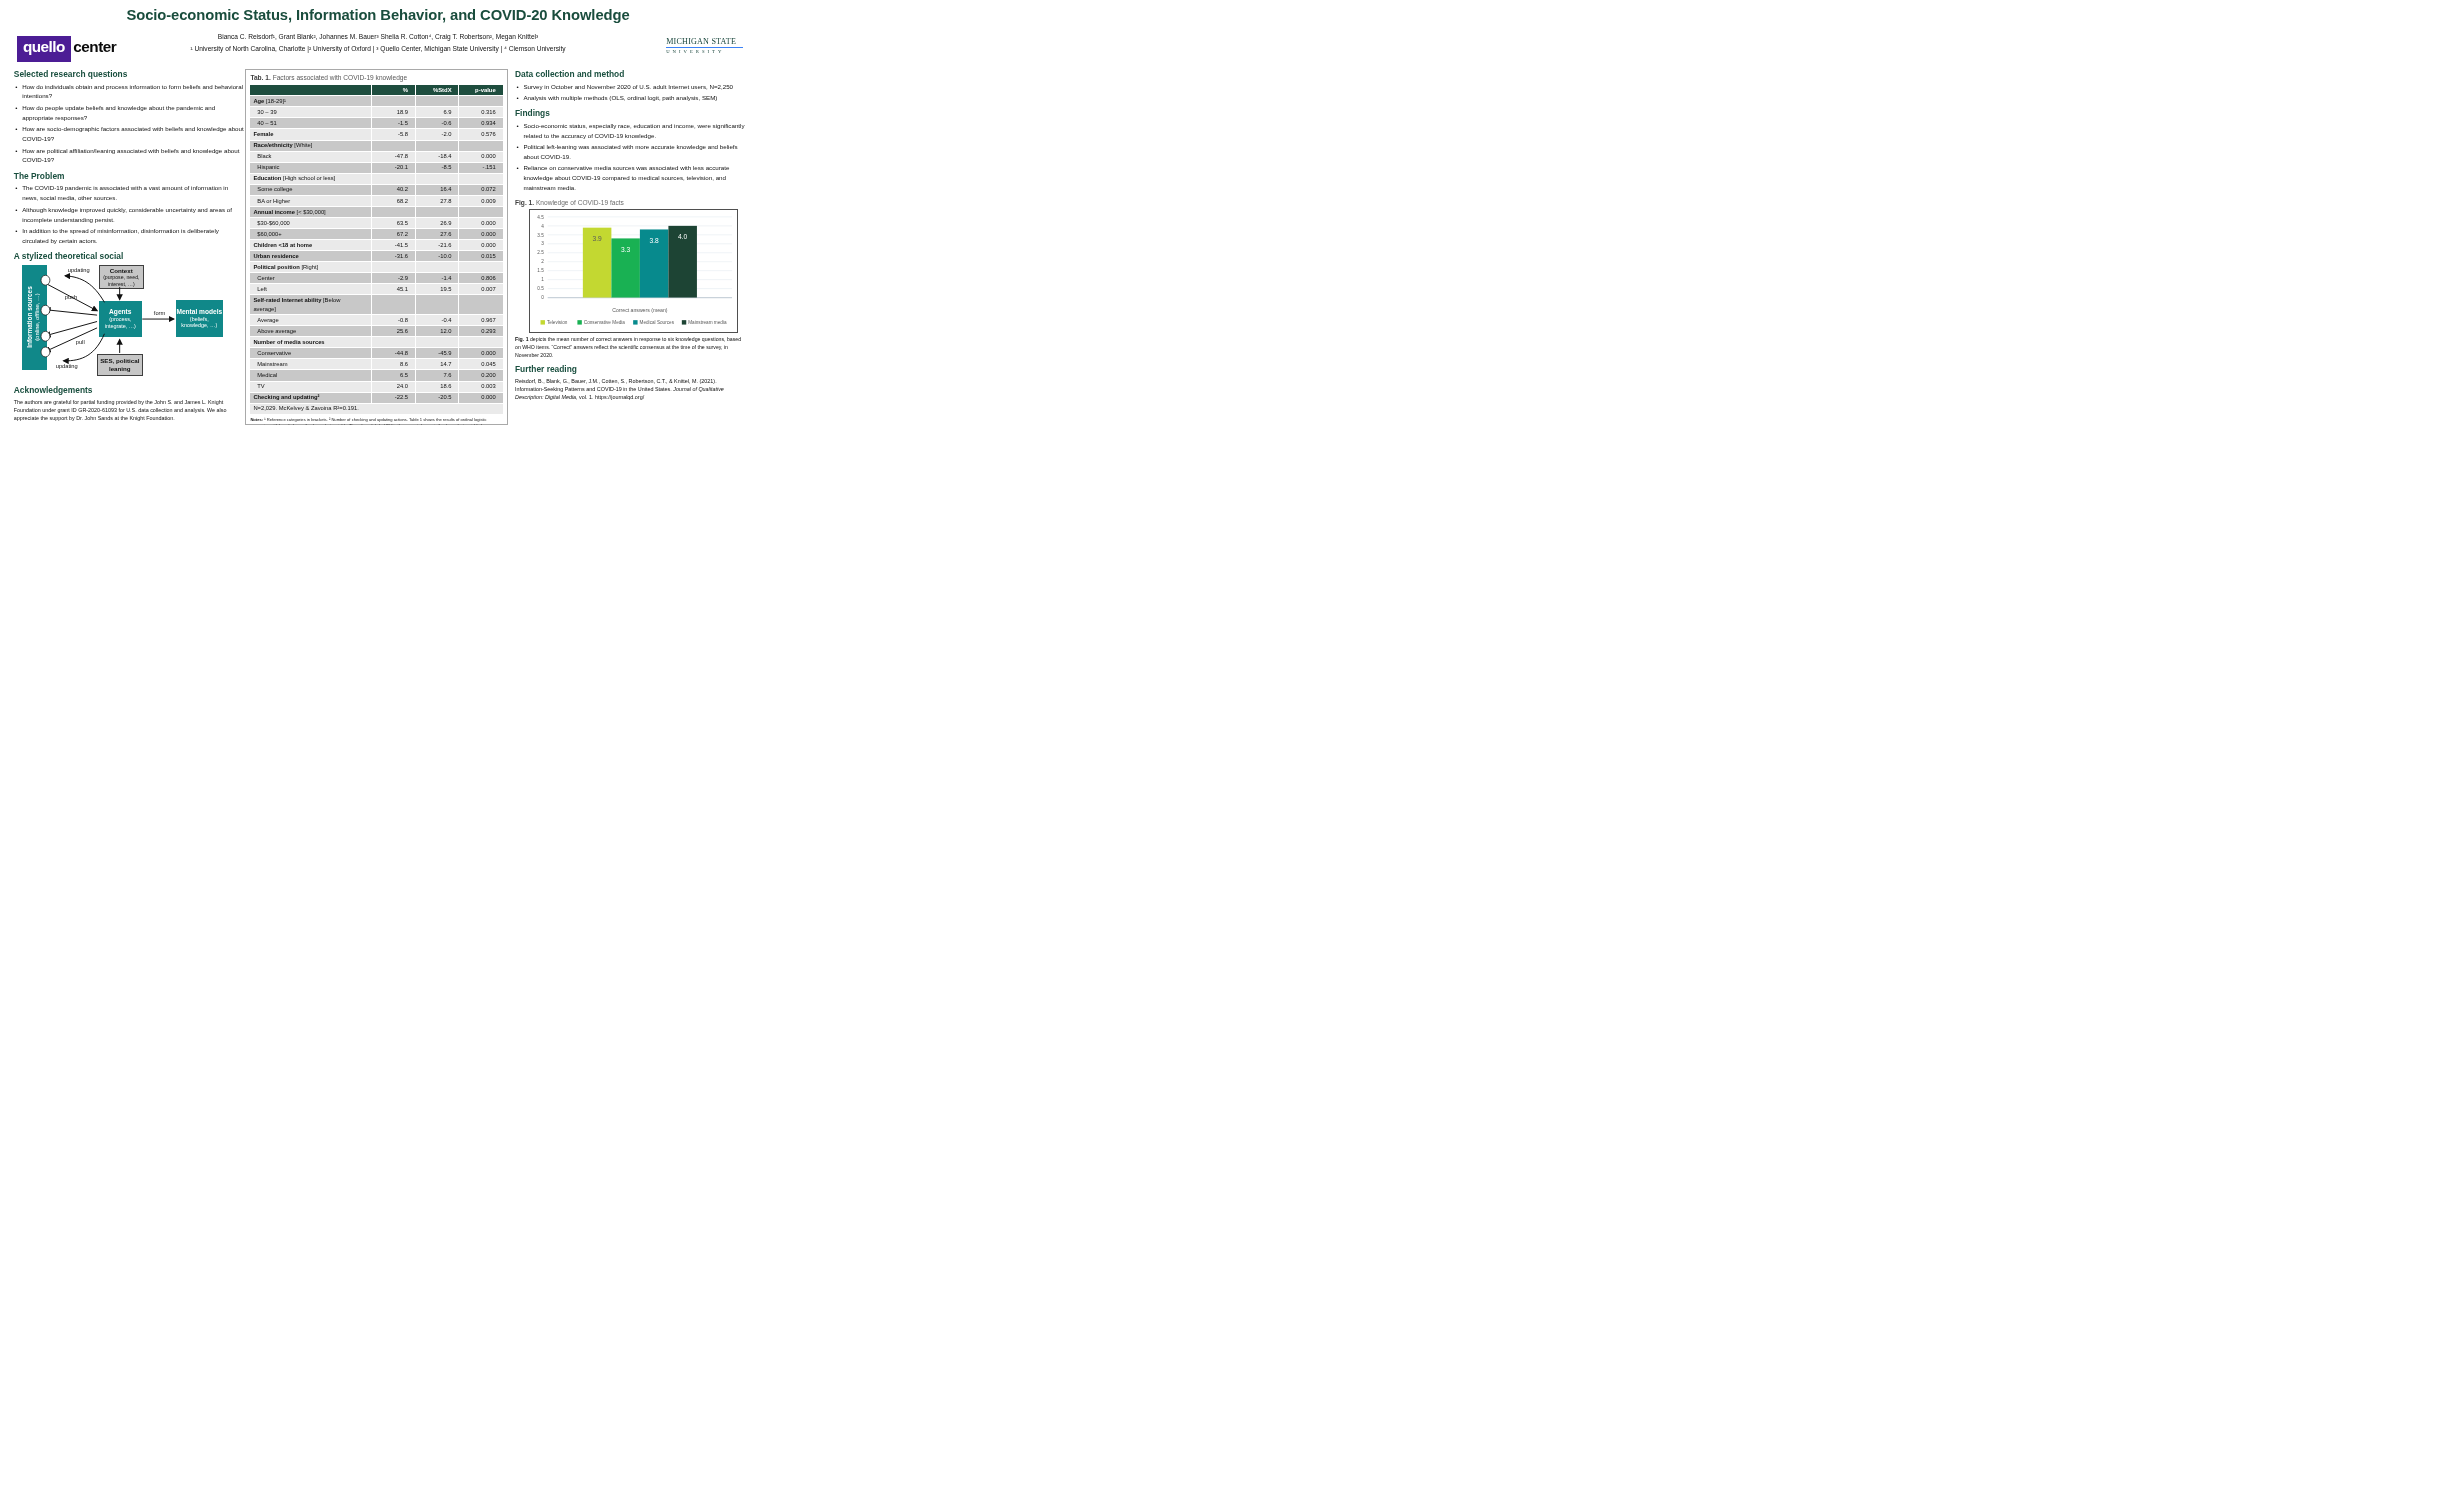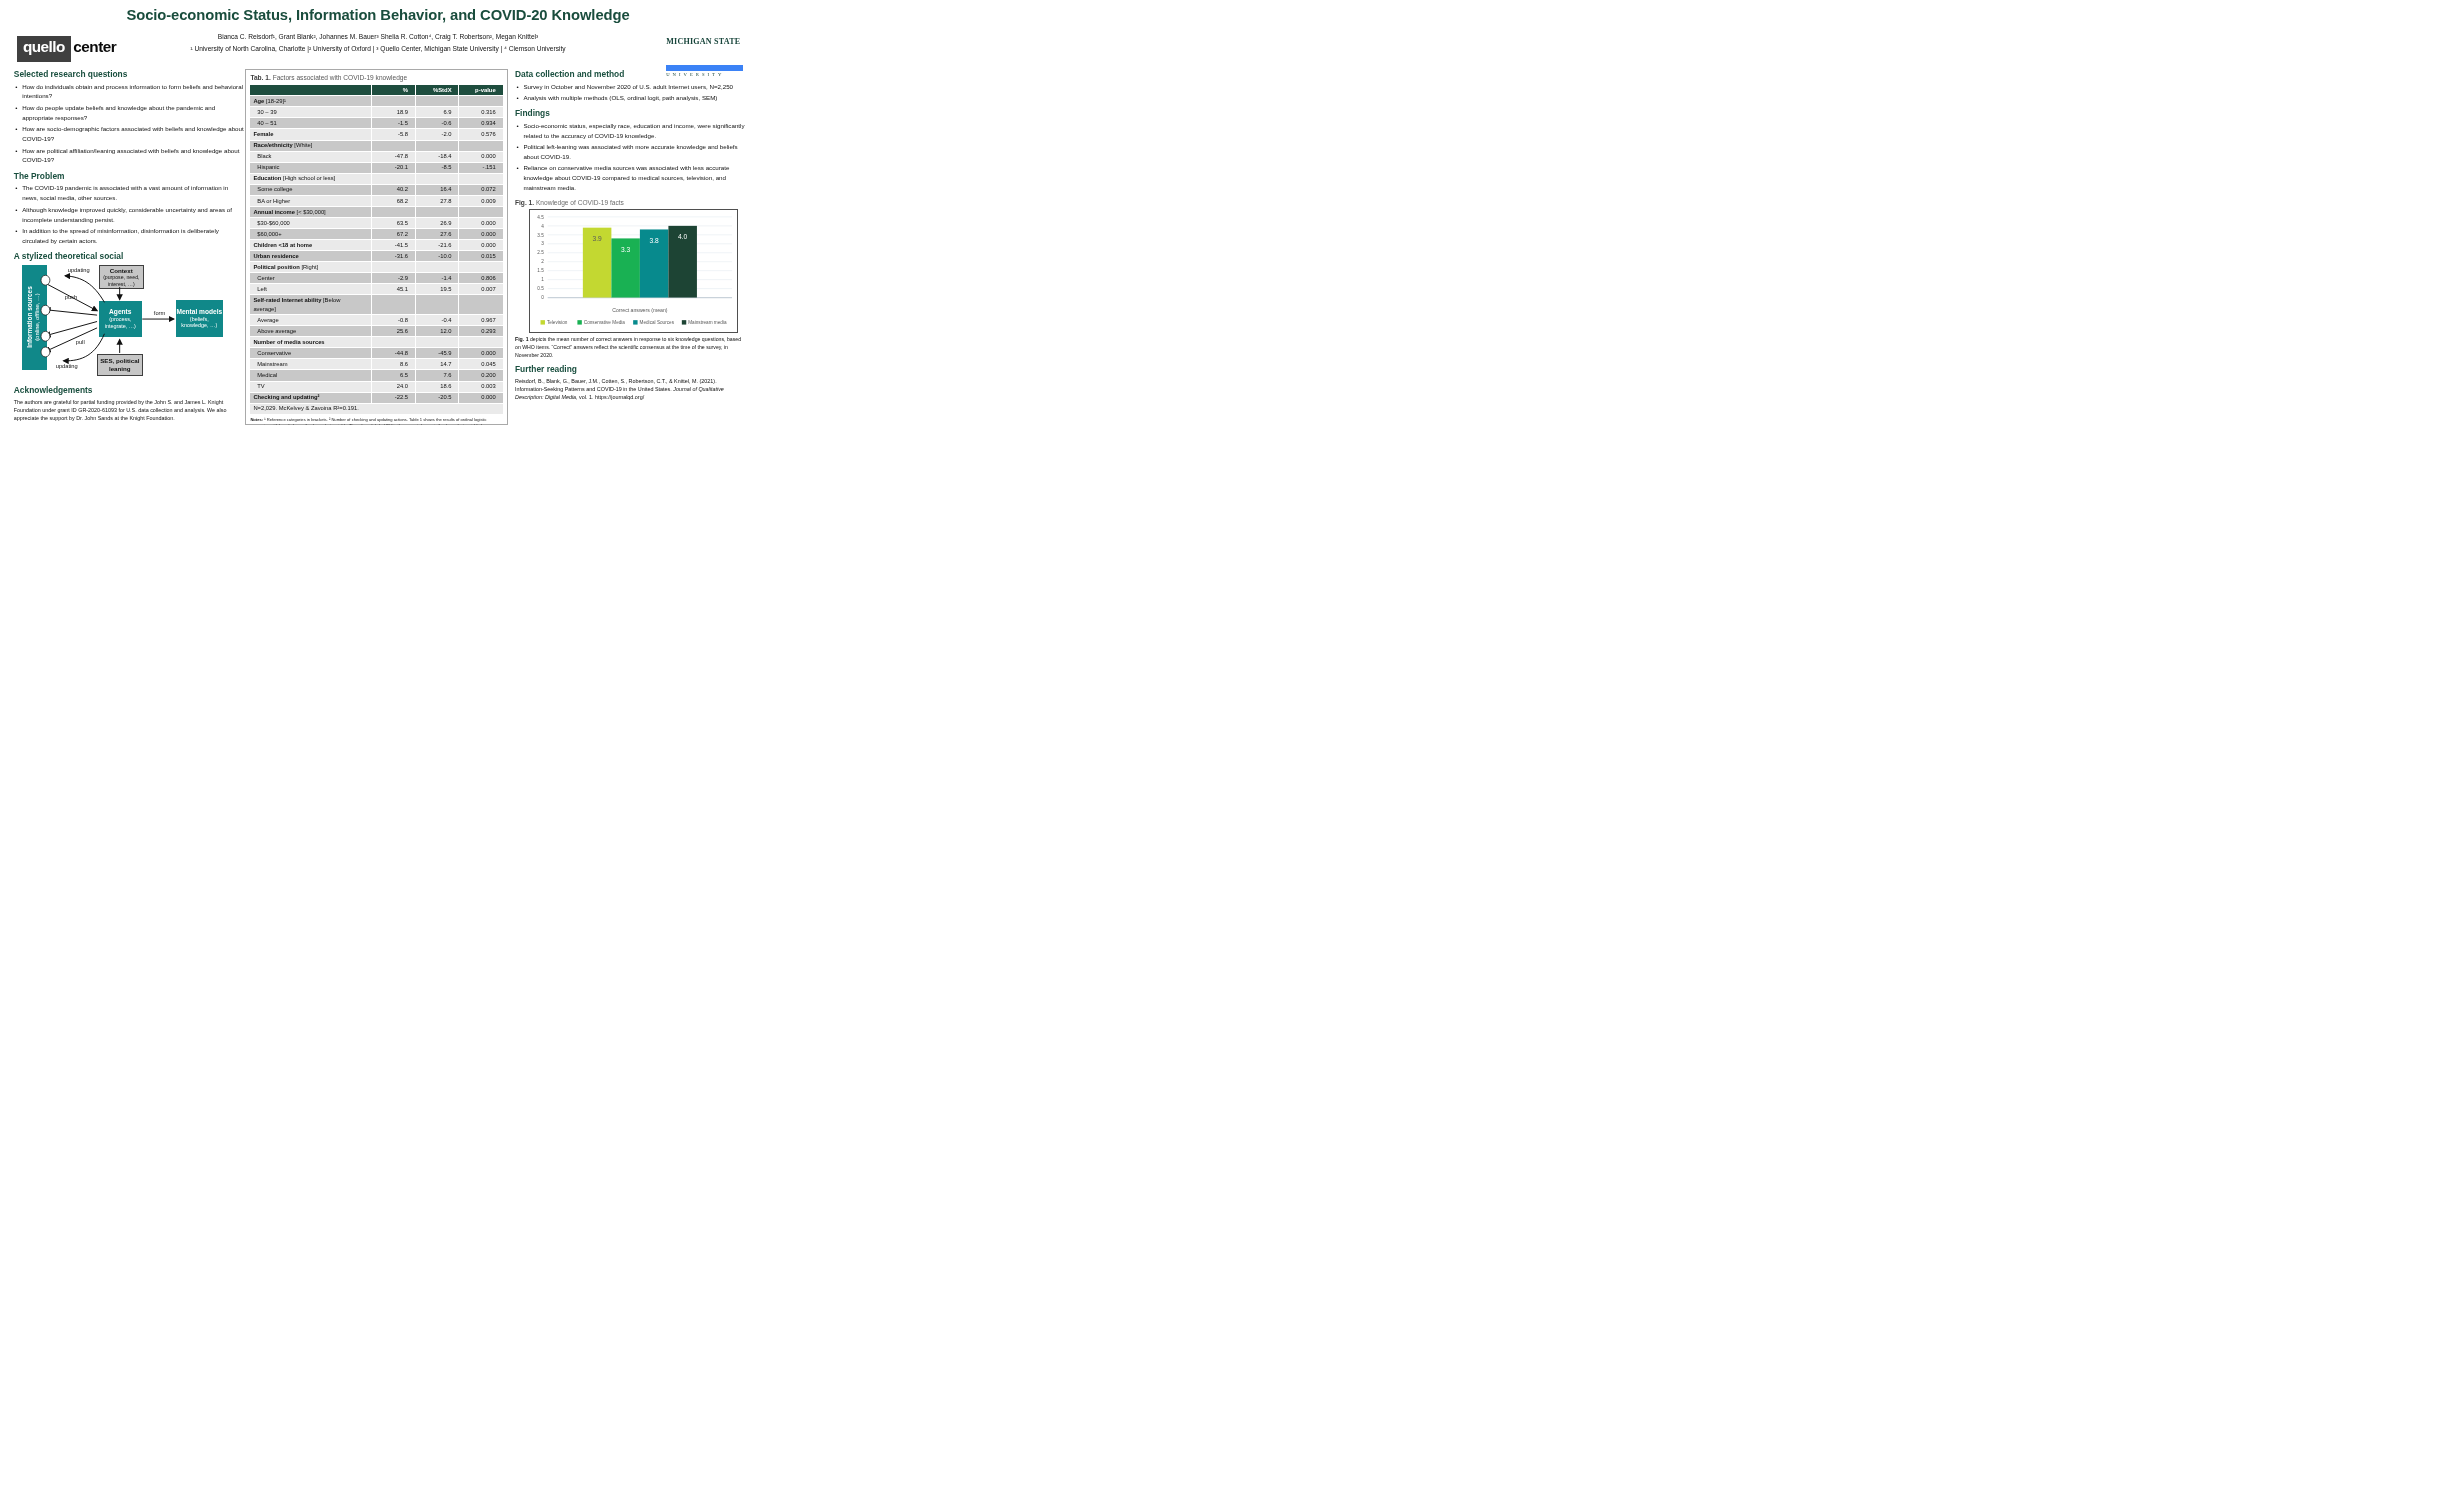--- a/index.html
+++ b/index.html
@@ -4,25 +4,25 @@
 <style>
   html,body{margin:0;padding:0;background:#fff;}
   .poster{position:relative;width:756px;height:425px;background:#fff;overflow:hidden;
           font-family:"Liberation Sans",sans-serif;color:#111;}
   
   .title{position:absolute;left:84px;right:84px;top:6.9px;text-align:center;
          font-size:14.8px;font-weight:bold;color:#1a4d3d;letter-spacing:-0.1px;}
   .authors{position:absolute;left:98px;right:98px;top:32.5px;text-align:center;font-size:6.6px;}
   .affils{position:absolute;left:98px;right:98px;top:45px;text-align:center;font-size:6.6px;}
   .qlogo{position:absolute;left:17px;top:36px;display:flex;align-items:center;}
-  .qbox{background:#404040;color:#fff;height:22.7px;display:flex;align-items:center;
+  .qbox{background:#4c1d95;color:#fff;height:22.7px;display:flex;align-items:center;
         padding:0 5.9px 3px 5.9px;font-size:15.3px;font-weight:bold;letter-spacing:-0.5px;}
   .qsuffix{color:#0a0a0a;font-size:15.3px;font-weight:bold;margin-left:2.5px;letter-spacing:-0.5px;padding-bottom:3px;}
   .msu{position:absolute;right:12.8px;top:37px;width:77px;color:#18453b;font-family:"Liberation Serif",serif;}
-  .msu-1{font-size:8.1px;letter-spacing:0.2px;border-bottom:6px solid #3b82f6;padding-bottom:19px;white-space:nowrap;font-weight:bold;}
+  .msu-1{font-size:8.1px;letter-spacing:0.2px;border-bottom:1px solid #3b82f6;padding-bottom:1px;white-space:nowrap;}
   .msu-2{font-size:4.7px;letter-spacing:3px;margin-top:1px;white-space:nowrap;}
   
   .hgreen{font-size:8.4px;font-weight:bold;color:#1a4f3f;margin:0 0 2.5px 0;}
   .bullets .bi{position:relative;padding-left:8.4px;font-size:6.2px;line-height:1.6;margin-bottom:1.5px;}
   .bullets .bi::before{content:"\2022";position:absolute;left:1.5px;}
   
   .col-left{position:absolute;left:13.8px;top:69px;width:230px;}
   .col-right{position:absolute;left:515px;top:69px;width:231px;}
   .sec{margin-bottom:5.4px;}
   

